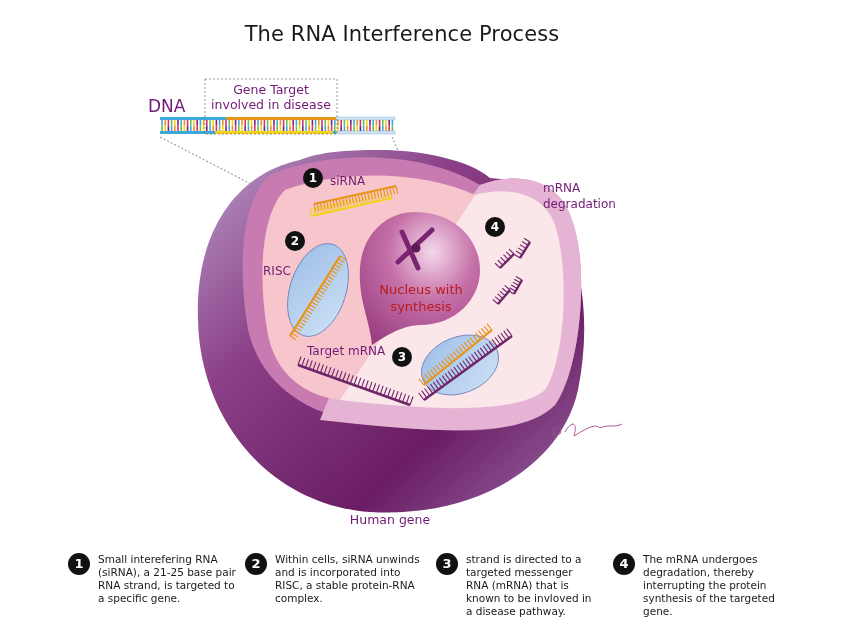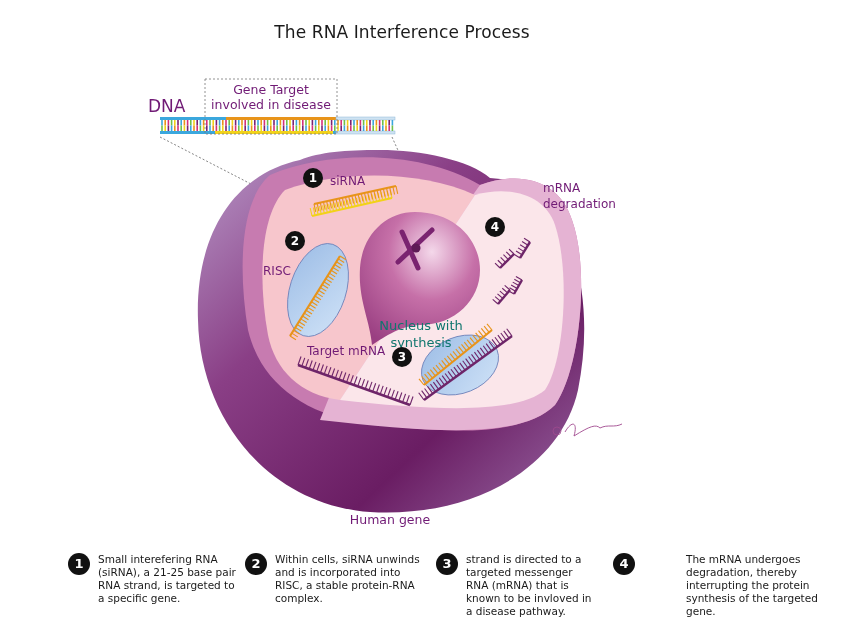--- a/index.html
+++ b/index.html
@@ -1,23 +1,23 @@
 <!DOCTYPE html>
 <html><head>
 <meta charset="utf-8">
 <style>
   html, body { margin: 0; padding: 0; background: #ffffff; }
   body { width: 858px; height: 640px; position: relative; overflow: hidden;
          font-family: "DejaVu Sans", sans-serif; color: #1a1a1a; }
   .title { position: absolute; left: 0; top: 22px; width: 804px; text-align: center;
-           font-size: 17px; letter-spacing: 0.1px; }
+           font-size: 21px; letter-spacing: 0.1px; }
   svg.diagram { position: absolute; left: 0; top: 0; }
   .lbl { position: absolute; font-size: 12px; line-height: 15px; color: #701a75; white-space: nowrap; }
   .lbl.center { text-align: center; }
-  .lbl.white { color: #0f766e; font-size: 13px; line-height: 17px; margin-top: 36px; }
+  .lbl.white { color: #b91c1c; font-size: 13px; line-height: 17px; }
   .badge { position: absolute; width: 20px; height: 20px; border-radius: 50%; background: #111;
            color: #fff; font-weight: bold; font-size: 12px; line-height: 20px; text-align: center; }
   .step { position: absolute; top: 553px; }
   .step .badge { position: absolute; left: 0; top: 0; width: 22px; height: 22px; line-height: 22px; font-size: 13px; }
   .step .txt { position: absolute; left: 30px; top: 0; font-size: 10.5px; line-height: 13px; color: #1a1a1a; white-space: normal; }
 </style>
 </head>
 <body>
 
 <div class="title">The RNA Interference Process</div>
@@ -475,14 +475,14 @@
 <div class="step" style="left:245px; width:175px;">
   <div class="badge">2</div>
   <div class="txt" style="width:145px;">Within cells, siRNA unwinds and is incorporated into RISC, a stable protein-RNA complex.</div>
 </div>
 <div class="step" style="left:436px; width:170px;">
   <div class="badge">3</div>
   <div class="txt" style="width:130px;">strand is directed to a targeted messenger RNA (mRNA) that is known to be invloved in a disease pathway.</div>
 </div>
 <div class="step" style="left:613px; width:190px;">
   <div class="badge">4</div>
-  <div class="txt" style="width:160px;margin-left:43px;">The mRNA undergoes degradation, thereby interrupting the protein synthesis of the targeted gene.</div>
+  <div class="txt" style="width:160px;">The mRNA undergoes degradation, thereby interrupting the protein synthesis of the targeted gene.</div>
 </div>
 
 </body></html>

